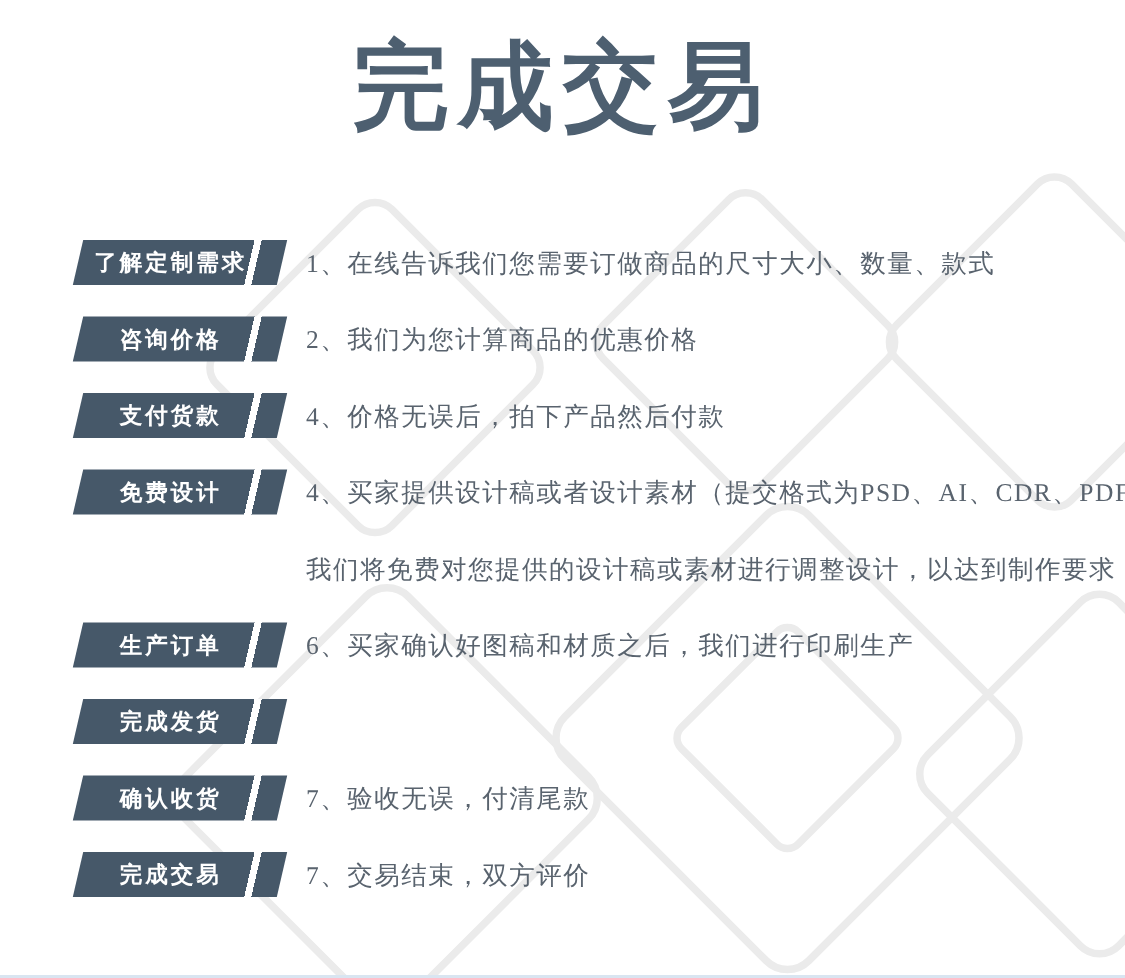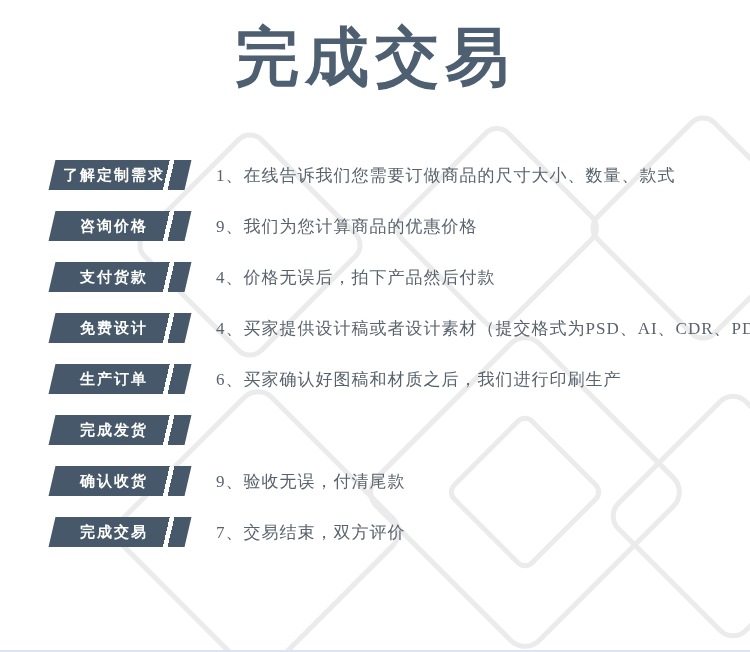--- a/index.html
+++ b/index.html
@@ -71,21 +71,21 @@
   .step-label-text {
     transform: skewX(13deg);
     color: var(--label-text);
     font-weight: bold;
     font-size: 15px;
     letter-spacing: 2px;
     padding-right: 12px;
     white-space: nowrap;
   }
   .step-desc {
-    margin-left: 28px;
+    margin-left: 16px;
     font-size: 17px;
     color: var(--text-color);
     letter-spacing: 1px;
     white-space: nowrap;
     text-align: right;
   }
   .step-extra {
     height: 30px;
     margin-bottom: 21px;
     margin-left: 204px;
@@ -128,56 +128,57 @@
       <div class="step-label">
         <span class="step-label-text">了解定制需求</span>
       </div>
       <div class="step-desc">1、在线告诉我们您需要订做商品的尺寸大小、数量、款式</div>
     </div>
 
     <div class="step-row">
       <div class="step-label">
         <span class="step-label-text">咨询价格</span>
       </div>
-      <div class="step-desc">9、我们为您计算商品的优惠价格</div>
+      <div class="step-desc">2、我们为您计算商品的优惠价格</div>
     </div>
 
     <div class="step-row">
       <div class="step-label">
         <span class="step-label-text">支付货款</span>
       </div>
       <div class="step-desc">4、价格无误后，拍下产品然后付款</div>
     </div>
 
     <div class="step-row">
       <div class="step-label">
         <span class="step-label-text">免费设计</span>
       </div>
       <div class="step-desc">4、买家提供设计稿或者设计素材（提交格式为PSD、AI、CDR、PDF等）</div>
     </div>
 
+    <div class="step-extra">我们将免费对您提供的设计稿或素材进行调整设计，以达到制作要求</div>
 
     <div class="step-row">
       <div class="step-label">
         <span class="step-label-text">生产订单</span>
       </div>
       <div class="step-desc">6、买家确认好图稿和材质之后，我们进行印刷生产</div>
     </div>
 
     <div class="step-row">
       <div class="step-label">
         <span class="step-label-text">完成发货</span>
       </div>
     </div>
 
     <div class="step-row">
       <div class="step-label">
         <span class="step-label-text">确认收货</span>
       </div>
-      <div class="step-desc">9、验收无误，付清尾款</div>
+      <div class="step-desc">7、验收无误，付清尾款</div>
     </div>
 
     <div class="step-row">
       <div class="step-label">
         <span class="step-label-text">完成交易</span>
       </div>
       <div class="step-desc">7、交易结束，双方评价</div>
     </div>
 
   </div>

